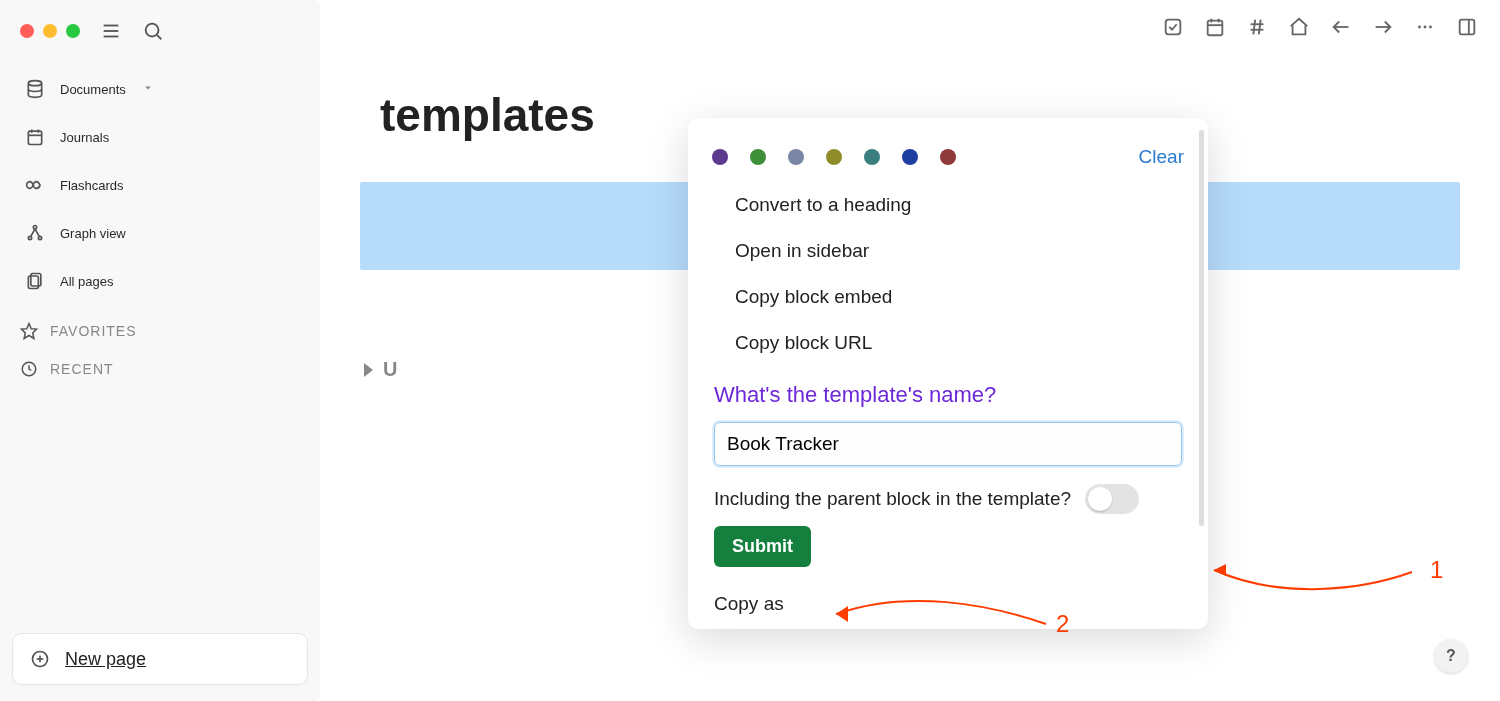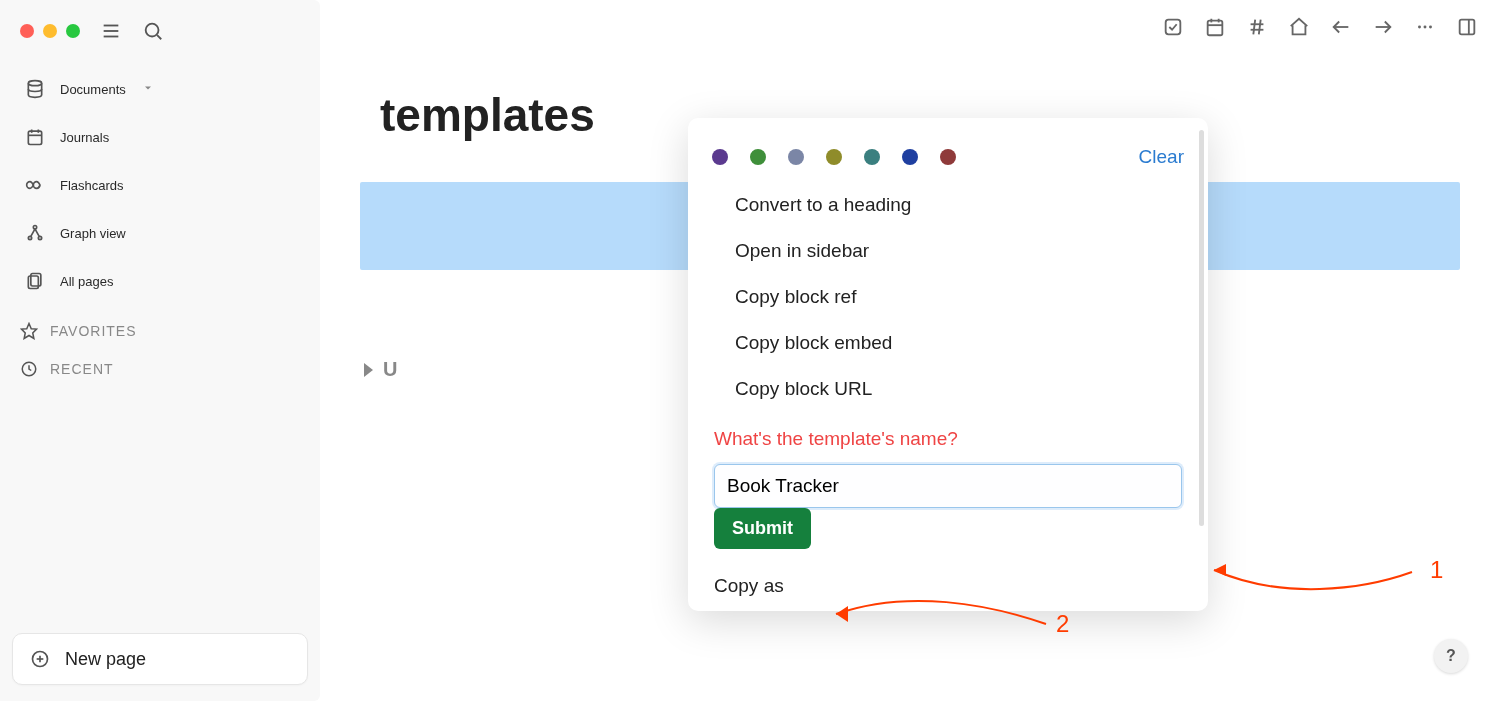--- a/index.html
+++ b/index.html
@@ -17,21 +17,21 @@
   .top-icon { width: 22px; height: 22px; color: #555; display:flex; align-items:center; justify-content:center; }
 
   .nav { display: flex; flex-direction: column; gap: 6px; padding: 6px 4px; }
   .nav-item { display: flex; align-items: center; gap: 14px; padding: 10px 8px; font-size: 13px; color: #2a2a2a; border-radius: 6px; cursor: pointer; }
   .nav-icon { width: 22px; height: 22px; color: #555; display:flex; align-items:center; justify-content:center; flex-shrink:0; }
   .caret { width: 14px; height: 14px; color: #888; margin-left: 2px; }
 
   .section-label { display:flex; align-items:center; gap: 12px; padding: 14px 8px 6px 8px; color: #888; font-size: 14px; letter-spacing: 1px; text-align: center; }
   .section-label .nav-icon { width:18px; height:18px; }
 
-  .new-page { margin-top: auto; margin-bottom: 2px; background: #fff; border: 1px solid #e6e6e6; border-radius: 10px; padding: 14px 16px; display:flex; align-items:center; gap: 14px; font-size: 18px; box-shadow: 0 1px 2px rgba(0,0,0,0.03); }
+  .new-page { margin-top: auto; margin-bottom: 2px; background: #fff; border: 1px solid #e6e6e6; border-radius: 10px; padding: 14px 16px; display:flex; align-items:center; gap: 14px; font-size: 18px; box-shadow: 0 1px 2px rgba(0,0,0,0.03); text-decoration: underline; }
 
   
   .main { flex: 1; position: relative; padding-top: 8px; }
   .toolbar { position: absolute; top: 16px; right: 22px; display: flex; align-items: center; gap: 20px; color: #666; }
   .tool-icon { width: 22px; height: 22px; display:flex; align-items:center; justify-content:center; cursor:pointer; }
 
   .page { padding: 80px 40px 0 40px; }
   .page-title { font-size: 46px; font-weight: 700; color: #222; margin-left: 20px; }
 
   .highlight-block { margin-top: 40px; background: #b6dbfb; height: 88px; border-radius: 2px; width: 100%; }
@@ -43,21 +43,21 @@
   .popup { position: absolute; left: 368px; top: 118px; width: 520px; max-height: 570px; background: #fff; border-radius: 10px; box-shadow: 0 10px 40px rgba(0,0,0,0.15); padding: 28px 22px 10px 22px; overflow: hidden; }
   .popup-scrollbar { position:absolute; right:4px; top:12px; width:5px; height:396px; background:#ddd; border-radius:3px; }
   .color-row { display:flex; align-items:center; justify-content: space-between; padding: 0 2px 14px 2px; }
   .colors { display:flex; gap: 22px; }
   .color-dot { width: 16px; height:16px; border-radius:50%; }
   .clear-link { color: #2a7bd0; font-size: 19px; cursor:pointer; }
 
   .menu-item { padding: 12px 4px; font-size: 19px; color: #222; cursor:pointer;margin-left:21px; }
 
   .template-section { padding: 16px 4px 0 4px; }
-  .t-label { font-size: 19px; color:#ef4444; padding-bottom: 14px; }
+  .t-label { font-size: 22px; color:#6d28d9; padding-bottom: 14px; }
   .t-input { width: 100%; font-size: 19px; padding: 10px 12px; border: 1px solid #9ac6ec; border-radius: 6px; outline: none; background:#fefeff; box-shadow: 0 0 0 2px rgba(120,180,240,0.25); }
   .toggle-row { display:flex; align-items:center; gap: 14px; padding: 18px 0 12px 0; font-size: 19px; }
   .toggle { width: 54px; height: 30px; background:#e3e3e3; border-radius: 15px; position:relative; cursor:pointer; }
   .toggle-knob { position:absolute; left:3px; top:3px; width:24px; height:24px; background:#fff; border-radius:50%; box-shadow:0 1px 2px rgba(0,0,0,0.2); }
   .submit-btn { background:#15803d; color:#fff; border:none; font-size:18px; font-weight:600; padding: 10px 18px; border-radius:6px; cursor:pointer; }
   .copy-as { padding: 26px 4px 4px 4px; font-size: 19px; }
 
   
   .annot { position:absolute; pointer-events:none; }
   .annot1 { left: 882px; top: 540px; width: 260px; height: 60px; }
@@ -260,27 +260,32 @@
           <span class="color-dot" style="background:#8f8c2a"></span>
           <span class="color-dot" style="background:#3a7f7f"></span>
           <span class="color-dot" style="background:#1f3fa0"></span>
           <span class="color-dot" style="background:#8f3a3a"></span>
         </div>
         <span class="clear-link">Clear</span>
       </div>
 
       <div class="menu-item">Convert to a heading</div>
       <div class="menu-item">Open in sidebar</div>
-      <div class="menu-item">Copy block ref</div>
       <div class="menu-item">Copy block embed</div>
       <div class="menu-item">Copy block URL</div>
 
       <div class="template-section">
         <div class="t-label">What's the template's name?</div>
         <input class="t-input" type="text" value="Book Tracker" style="">
+        <div class="toggle-row">
+          <span>Including the parent block in the template?</span>
+          <span class="toggle">
+              <span class="toggle-knob"></span>
+            </span>
+        </div>
         <button class="submit-btn">Submit</button>
       </div>
 
       <div class="copy-as">Copy as</div>
     </div>
 
     <svg class="annot annot1" viewBox="0 0 260 60">
       <path d="M12 30 C 80 60, 160 50, 210 32"></path>
       <polygon points="12,30 24,24 24,36"></polygon>
       <text x="228" y="38">1</text>

